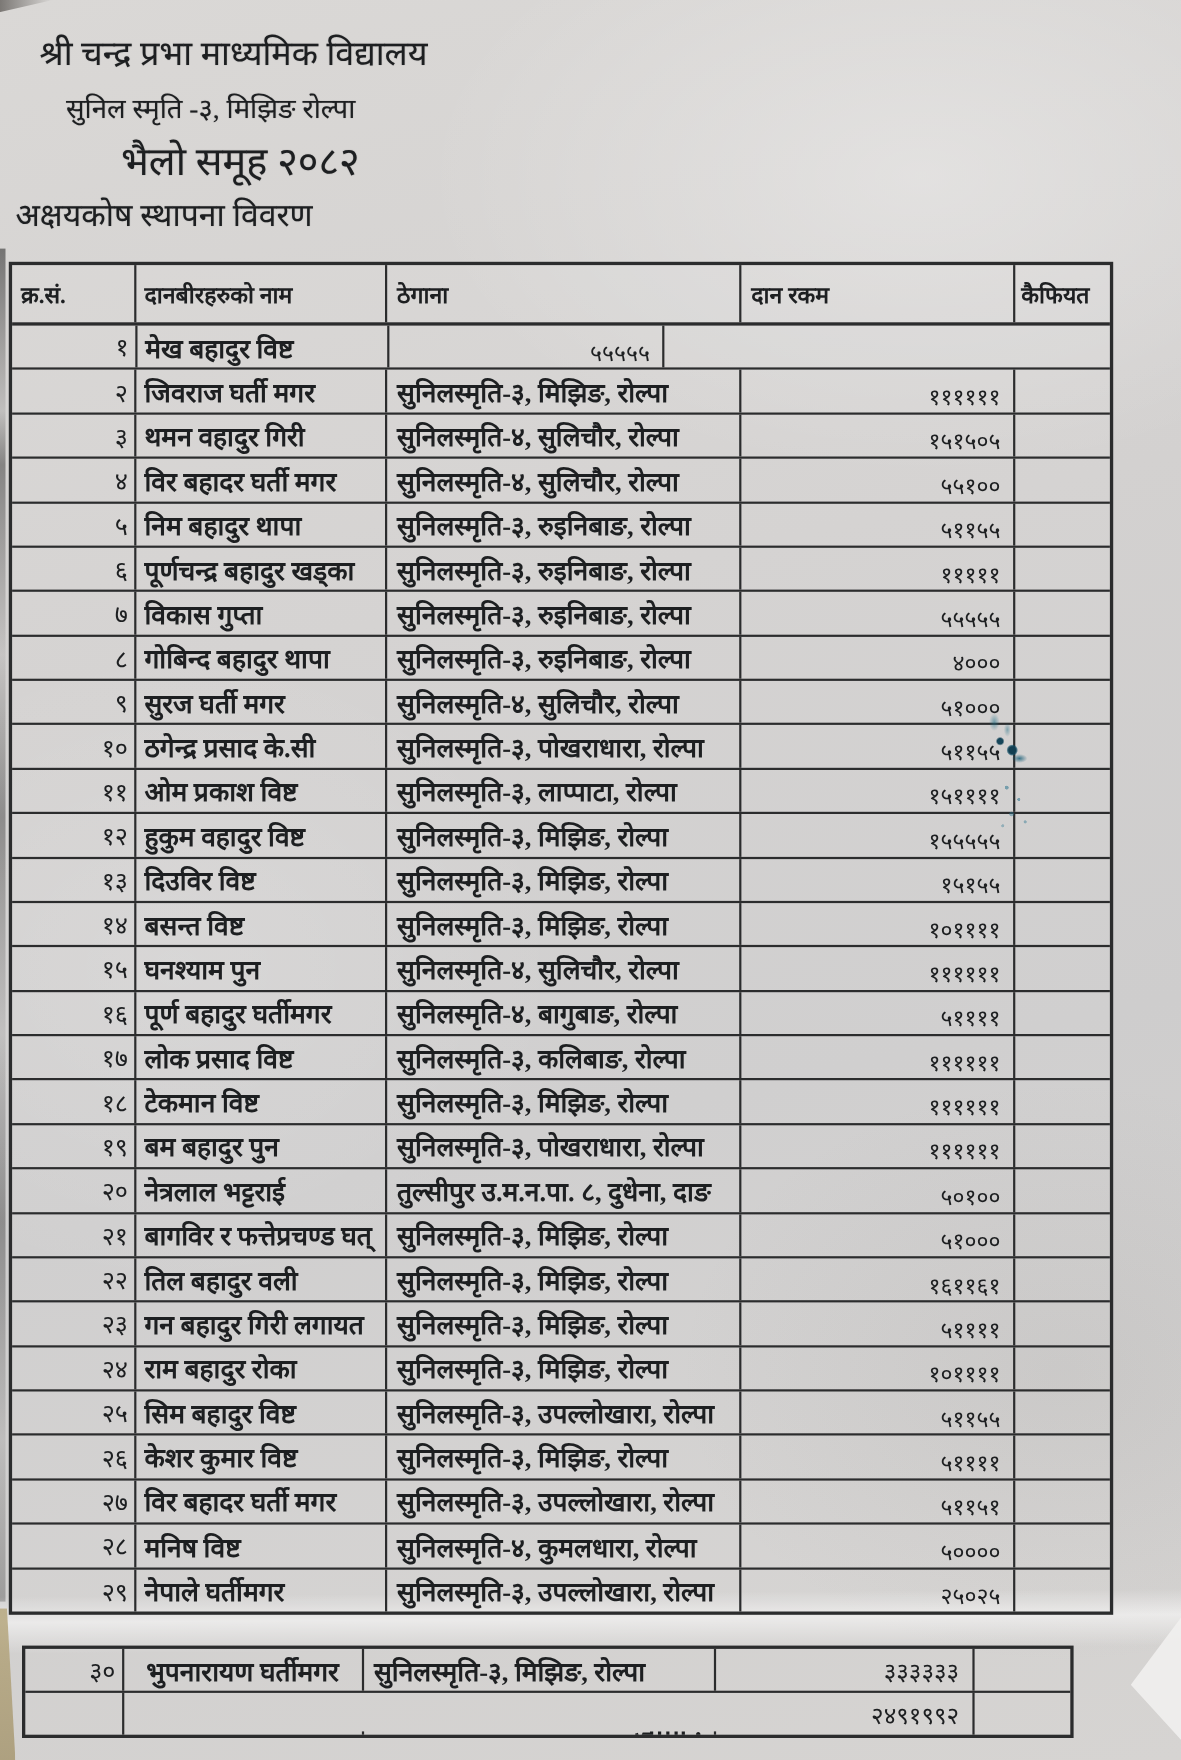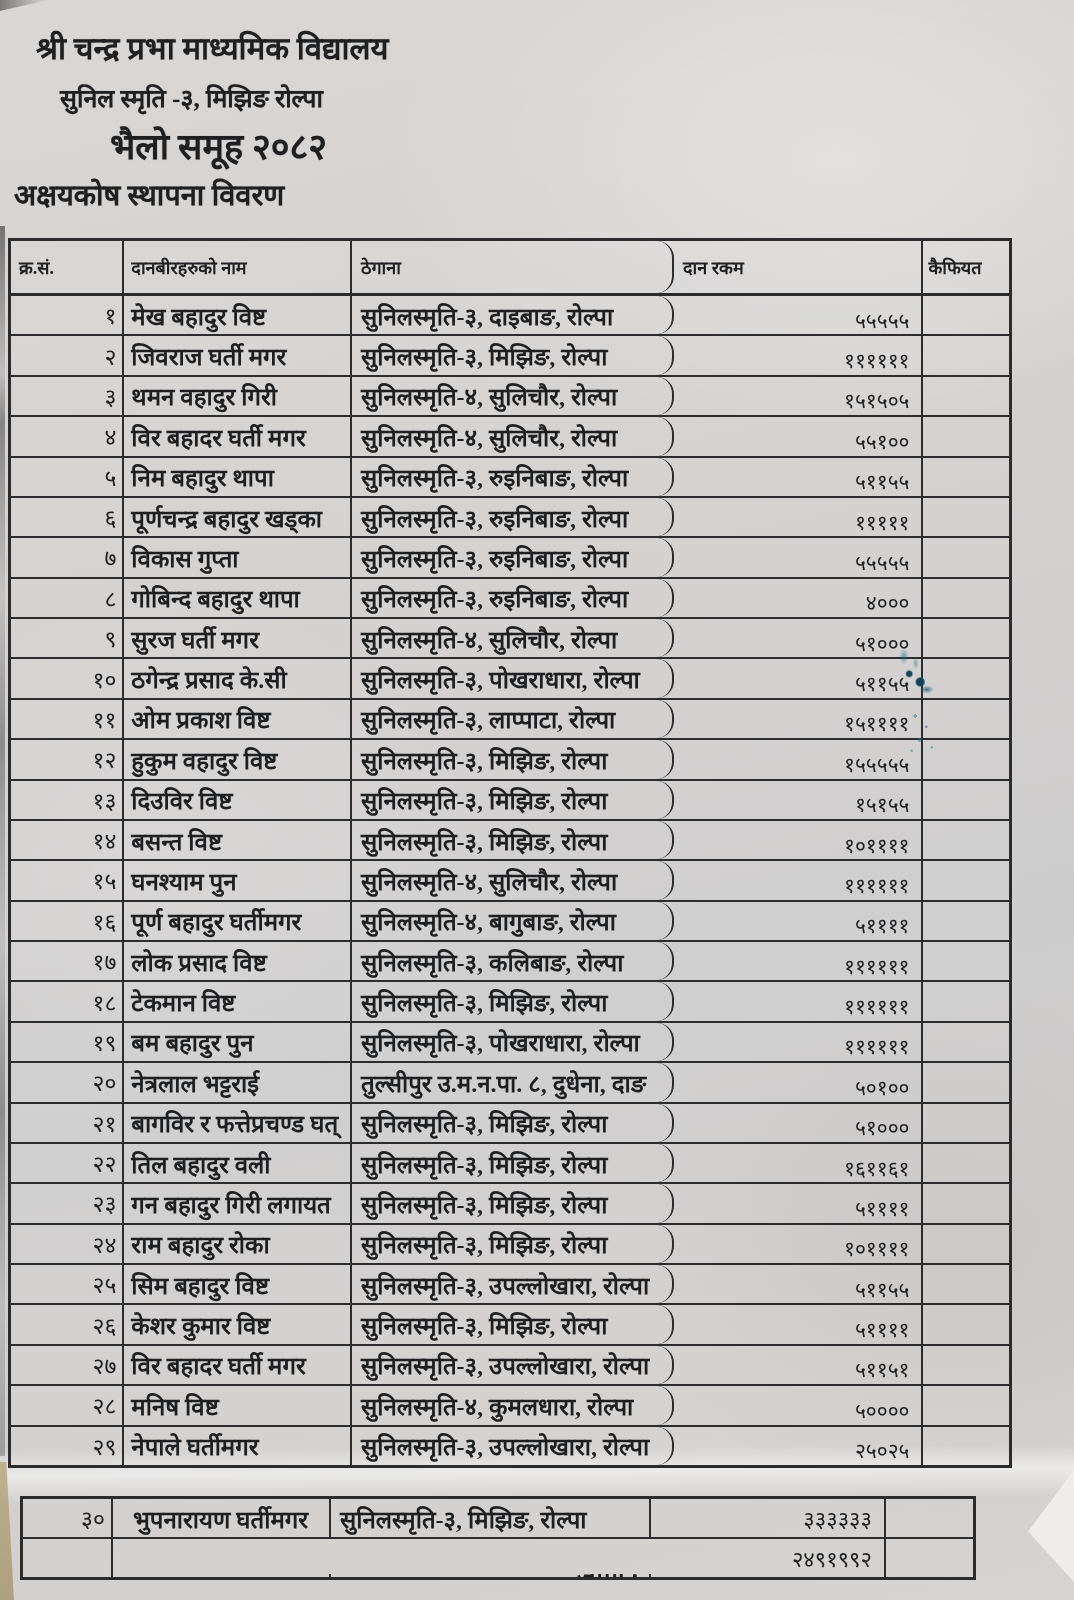--- a/index.html
+++ b/index.html
@@ -16,43 +16,43 @@
   }
   #canvas{
     position:relative;width:1074px;height:1600px;overflow:hidden;
     background:
       radial-gradient(ellipse 700px 420px at 78% 10%, rgba(255,255,255,.30), transparent 65%),
       radial-gradient(ellipse 600px 500px at 15% 55%, rgba(255,255,255,.12), transparent 60%),
       radial-gradient(ellipse 500px 380px at 90% 78%, rgba(120,118,116,.10), transparent 70%),
       linear-gradient(168deg,#dad8d6 0%,#d3d1d0 35%,#cecdcd 62%,#d6d4d2 100%);
   }
   
-  .title-line{position:absolute;white-space:nowrap;font-weight:bold;
+  .title-line{position:absolute;white-space:nowrap;font-weight:normal;
     text-shadow:0 0 1px rgba(20,20,20,.35);}
   #t1{left:36px;top:26px;font-size:31px;}
   #t2{left:60px;top:80px;font-size:25px;}
   #t3{left:110px;top:121px;font-size:36px;}
   #t4{left:14px;top:174px;font-size:29px;}
   
   #main-table{
     position:absolute;left:8px;top:238px;width:1004px;height:1230px;
     border:3px solid var(--line);display:flex;flex-direction:column;
     background:rgba(255,255,255,.05);
   }
   .trow{display:flex;flex:1;border-bottom:2px solid var(--line);min-height:0;}
   .trow:last-child{border-bottom:none;}
   .thead{flex:0 0 55px;border-bottom:3px solid var(--line);}
   .cell{border-right:2px solid var(--line);display:flex;align-items:center;
     overflow:hidden;white-space:nowrap;min-width:0;}
   .c1{width:114px;justify-content:flex-end;padding-right:6px;font-size:23px;}
   .c2{width:229px;padding-left:7px;font-size:24px;}
-  .c3{width:324px;padding-left:9px;font-size:24px;border-radius:17px;}
+  .c3{width:324px;padding-left:9px;font-size:24px;}
   .c4{width:250px;justify-content:flex-end;padding-right:11px;font-size:21px;padding-top:9px;}
   .c5{width:87px;border-right:none;}
-  .thead .cell{font-size:18px;font-weight:bold;}
+  .thead .cell{font-size:21px;font-weight:bold;}
   .thead .c1{justify-content:flex-start;padding-left:8px;padding-right:0;}
   .thead .c4{justify-content:flex-start;padding:0 0 0 9px;}
   .thead .c5{padding-left:6px;}
   .trow .c2,.trow .c3{font-weight:600;}
   
   #strip{
     position:absolute;left:20px;top:1496px;width:956px;height:84px;
     border:3px solid var(--line);display:flex;flex-direction:column;
   }
   .srow{display:flex;flex:1;min-height:0;}
@@ -120,21 +120,20 @@
       <div class="cell c1">क्र.सं.</div>
       <div class="cell c2">दानबीरहरुको नाम</div>
       <div class="cell c3">ठेगाना</div>
       <div class="cell c4">दान रकम</div>
       <div class="cell c5">कैफियत</div>
     </div>
 
     <div id="rows-holder" style="display:contents"><div class="trow">
           <div class="cell c1">१</div>
           <div class="cell c2">मेख बहादुर विष्ट</div>
-          <div class="cell c3">सुनिलस्मृति-३, दाइबाङ, रोल्पा</div>
           <div class="cell c4">५५५५५</div>
           <div class="cell c5"></div>
         </div><div class="trow">
           <div class="cell c1">२</div>
           <div class="cell c2">जिवराज घर्ती मगर</div>
           <div class="cell c3">सुनिलस्मृति-३, मिझिङ, रोल्पा</div>
           <div class="cell c4">११११११</div>
           <div class="cell c5"></div>
         </div><div class="trow">
           <div class="cell c1">३</div>

